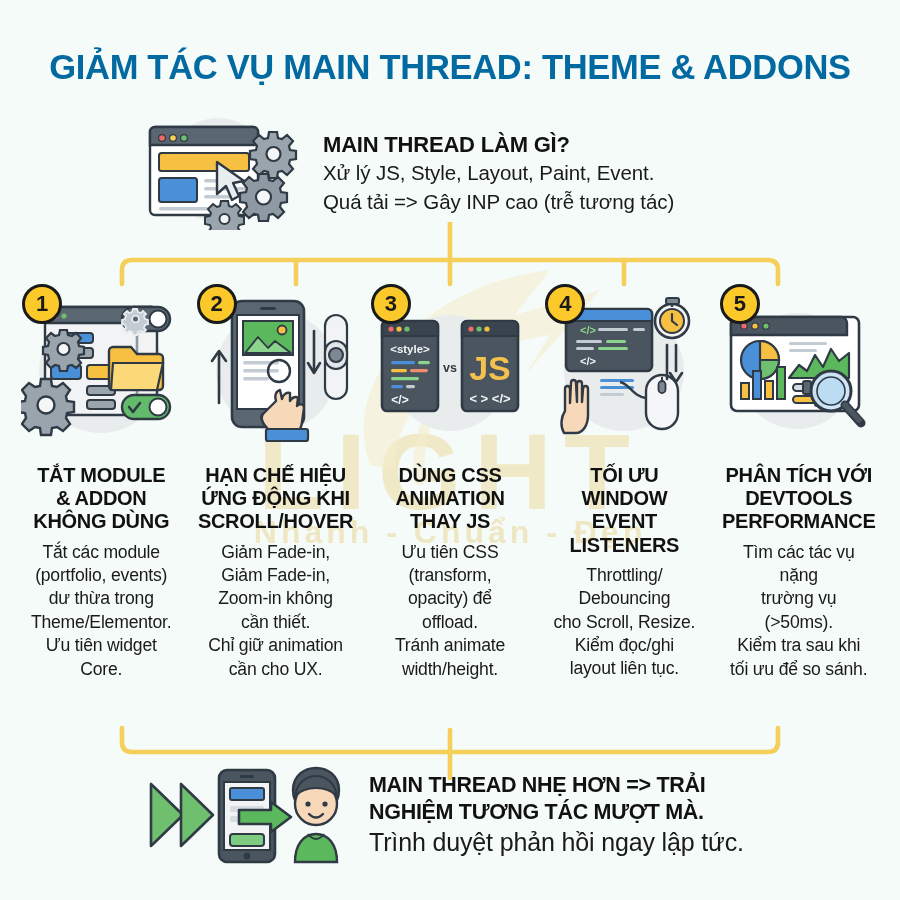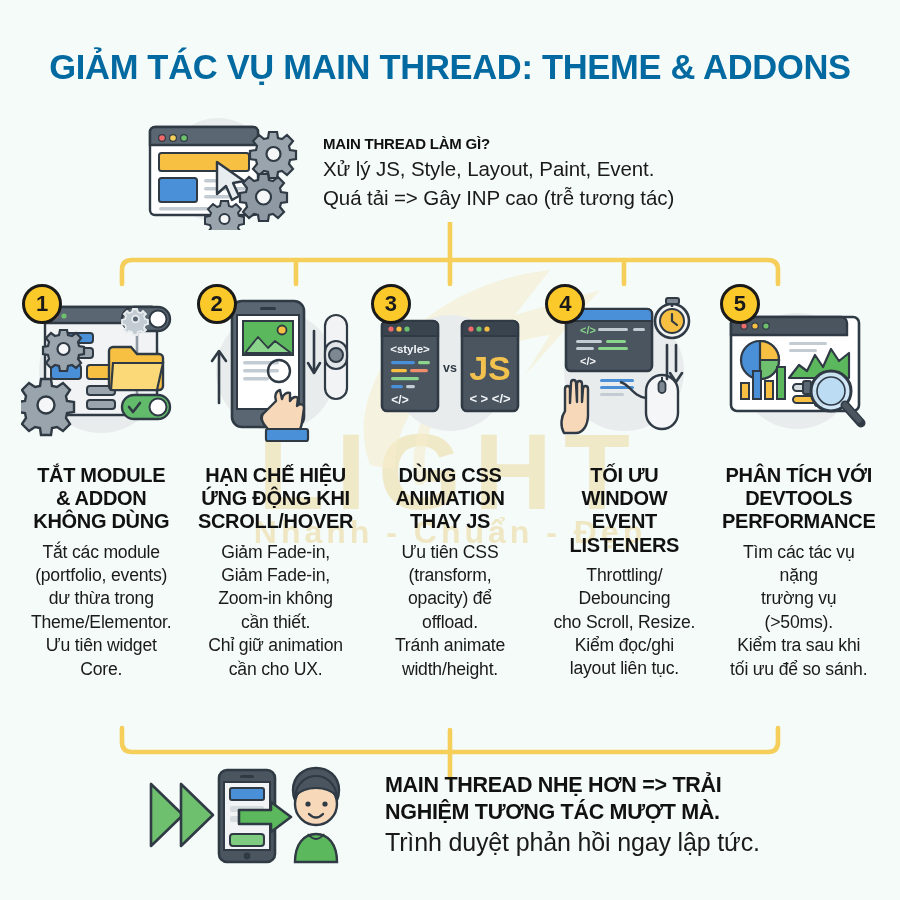--- a/index.html
+++ b/index.html
@@ -69,21 +69,21 @@
     position: absolute;
     top: 115px; left: 140px;
     display: flex;
     align-items: center;
     gap: 18px;
     z-index: 4;
   }
   .top-icon { width: 165px; height: 115px; position: relative; }
   .top-text { padding-top: 2px; }
   .top-head {
-    font-size: 15px; font-weight: bold; color: #111;
+    font-size: 22px; font-weight: bold; color: #111;
     letter-spacing: -0.2px; line-height: 1.25;
   }
   .top-line {
     font-size: 20.5px; color: #1a1a1a; line-height: 1.42;
     letter-spacing: -0.1px;
   }
 
   
   .connector-top, .connector-bottom {
     position: absolute;
@@ -142,21 +142,21 @@
     margin-top: 7px;
     letter-spacing: -0.2px;
   }
 
   
   .bottom-block {
     position: absolute;
     top: 762px; left: 145px;
     display: flex;
     align-items: center;
-    gap: 30px;
+    gap: 14px;
     z-index: 4;
   }
   .bottom-icon { width: 210px; height: 105px; }
   .bottom-head {
     font-size: 21.5px; font-weight: bold; color: #111;
     line-height: 1.25; letter-spacing: -0.3px;
   }
   .bottom-sub {
     font-size: 25px; color: #1a1a1a; margin-top: 3px;
     letter-spacing: -0.15px;

